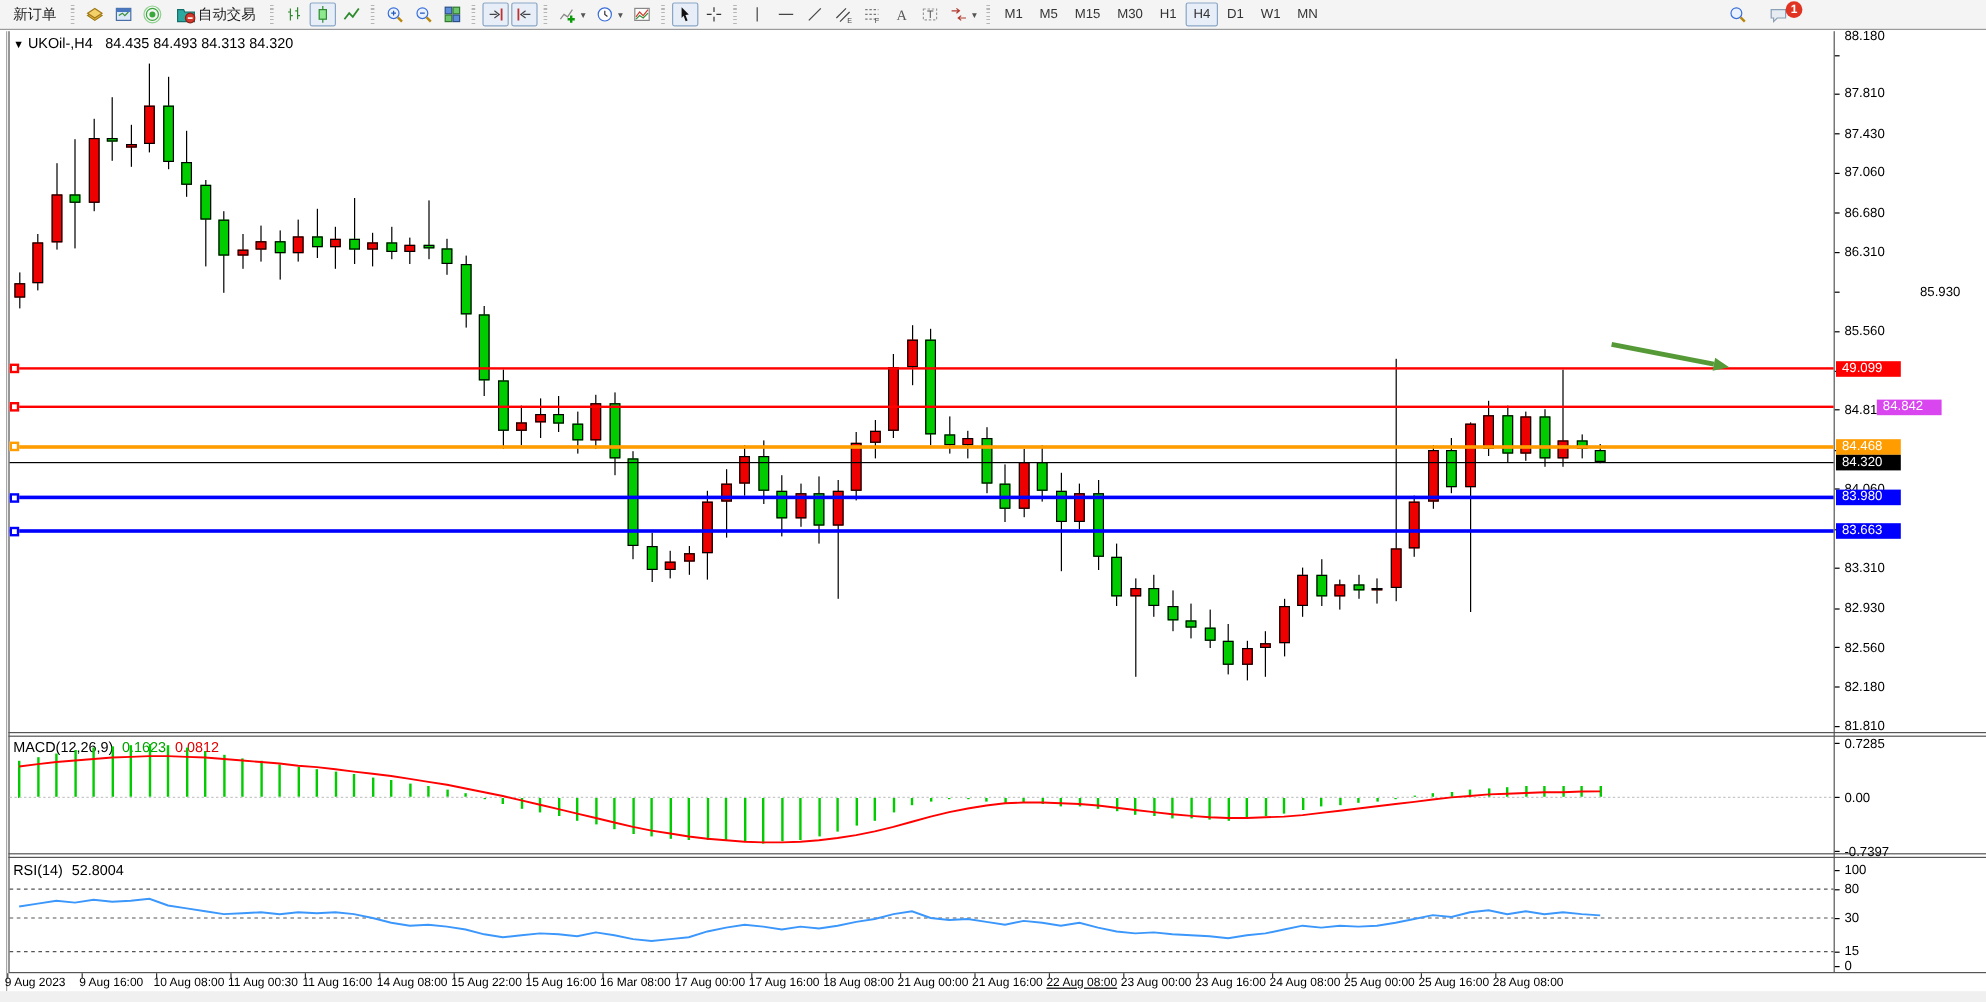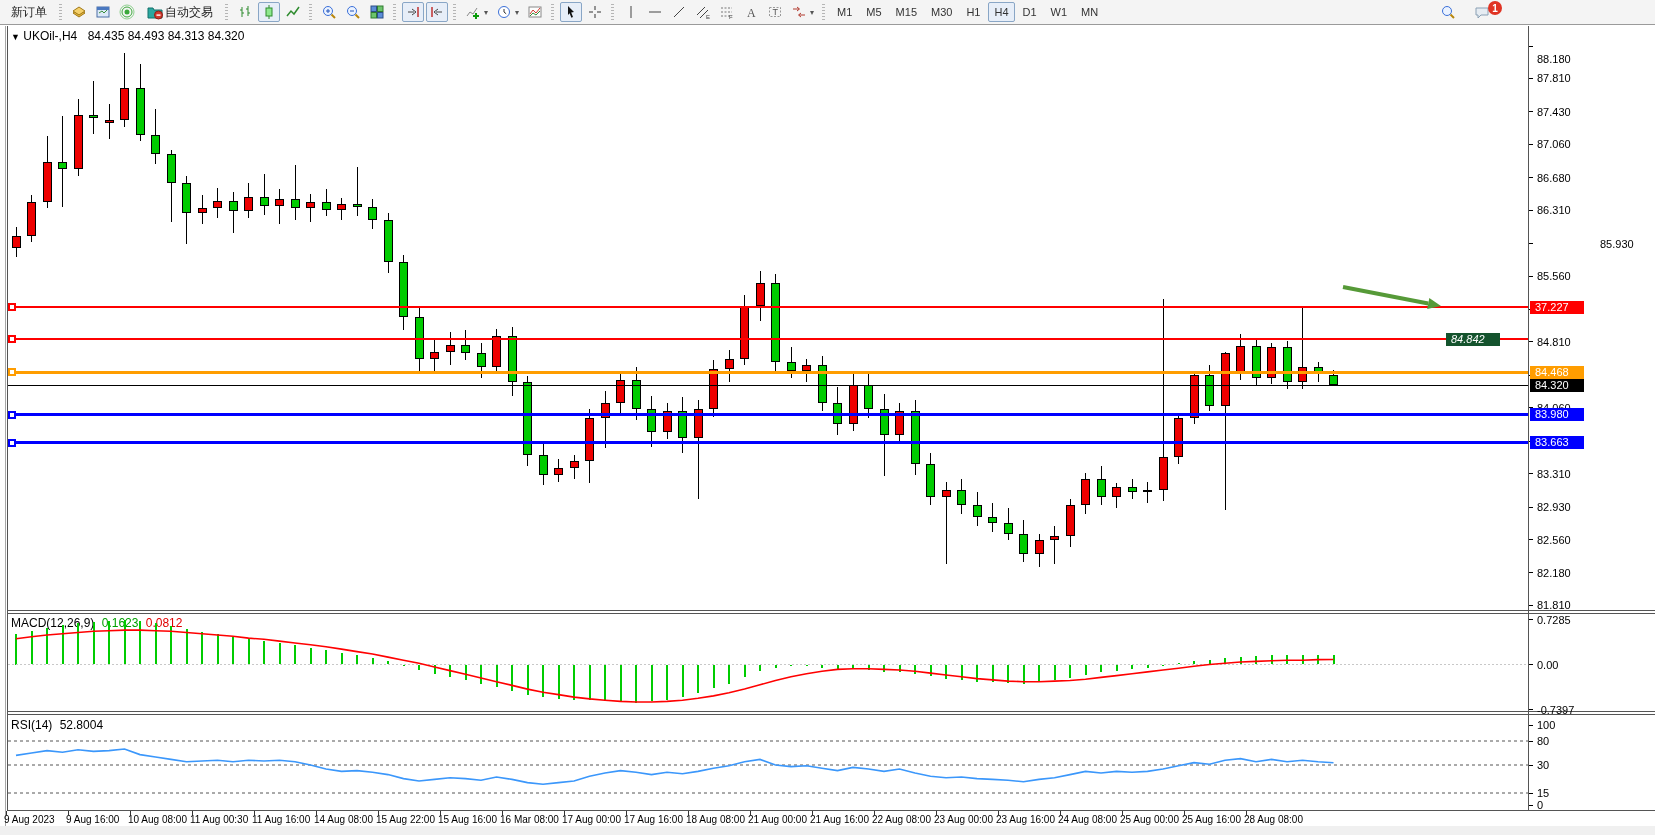--- a/index.html
+++ b/index.html
@@ -253,21 +253,21 @@
       <div class="abs" style="left: 8px; top: 335.177px; width: 8px; height: 8px; background: rgb(255, 255, 255); border: 2px solid rgb(255, 0, 0); box-sizing: border-box;"></div>
       <div class="abs" style="left: 8px; top: 370.525px; width: 1520px; height: 3px; background: rgb(255, 157, 0);"></div>
       <div class="abs" style="left: 8px; top: 368.025px; width: 8px; height: 8px; background: rgb(255, 255, 255); border: 2px solid rgb(255, 157, 0); box-sizing: border-box;"></div>
       <div class="abs" style="left: 8px; top: 413.386px; width: 1520px; height: 3px; background: rgb(0, 0, 255);"></div>
       <div class="abs" style="left: 8px; top: 410.886px; width: 8px; height: 8px; background: rgb(255, 255, 255); border: 2px solid rgb(0, 0, 255); box-sizing: border-box;"></div>
       <div class="abs" style="left: 8px; top: 441.228px; width: 1520px; height: 3px; background: rgb(0, 0, 255);"></div>
       <div class="abs" style="left: 8px; top: 438.728px; width: 8px; height: 8px; background: rgb(255, 255, 255); border: 2px solid rgb(0, 0, 255); box-sizing: border-box;"></div>
     </div>
   <div class="abs" id="axis-layer">
       <div class="abs" style="left: 1529px; top: 45.5px; width: 4px; height: 1px; background: rgb(0, 0, 0);"></div>
-      <div class="abs ticklab" style="left: 1537px; top: 53px;">88.180</div>
+      <div class="abs ticklab" style="left: 1537px; top: 24px;">88.180</div>
       <div class="abs" style="left: 1529px; top: 77.9971px; width: 4px; height: 1px; background: rgb(0, 0, 0);"></div>
       <div class="abs ticklab" style="left: 1537px; top: 72.4971px;">87.810</div>
       <div class="abs" style="left: 1529px; top: 111.373px; width: 4px; height: 1px; background: rgb(0, 0, 0);"></div>
       <div class="abs ticklab" style="left: 1537px; top: 105.873px;">87.430</div>
       <div class="abs" style="left: 1529px; top: 143.87px; width: 4px; height: 1px; background: rgb(0, 0, 0);"></div>
       <div class="abs ticklab" style="left: 1537px; top: 138.37px;">87.060</div>
       <div class="abs" style="left: 1529px; top: 177.245px; width: 4px; height: 1px; background: rgb(0, 0, 0);"></div>
       <div class="abs ticklab" style="left: 1537px; top: 171.745px;">86.680</div>
       <div class="abs" style="left: 1529px; top: 209.742px; width: 4px; height: 1px; background: rgb(0, 0, 0);"></div>
       <div class="abs ticklab" style="left: 1537px; top: 204.242px;">86.310</div>
@@ -288,22 +288,22 @@
       <div class="abs" style="left: 1529px; top: 473.232px; width: 4px; height: 1px; background: rgb(0, 0, 0);"></div>
       <div class="abs ticklab" style="left: 1537px; top: 467.732px;">83.310</div>
       <div class="abs" style="left: 1529px; top: 506.608px; width: 4px; height: 1px; background: rgb(0, 0, 0);"></div>
       <div class="abs ticklab" style="left: 1537px; top: 501.108px;">82.930</div>
       <div class="abs" style="left: 1529px; top: 539.105px; width: 4px; height: 1px; background: rgb(0, 0, 0);"></div>
       <div class="abs ticklab" style="left: 1537px; top: 533.605px;">82.560</div>
       <div class="abs" style="left: 1529px; top: 572.48px; width: 4px; height: 1px; background: rgb(0, 0, 0);"></div>
       <div class="abs ticklab" style="left: 1537px; top: 566.98px;">82.180</div>
       <div class="abs" style="left: 1529px; top: 604.977px; width: 4px; height: 1px; background: rgb(0, 0, 0);"></div>
       <div class="abs ticklab" style="left: 1537px; top: 599.477px;">81.810</div>
-      <div class="abs pricetag" style="left: 1530px; top: 300.794px; background: rgb(255, 0, 0);">37.227</div>
-      <div class="abs pricetag" style="left: 1446px; top: 332.677px; background: #14532d; font-style: italic;">84.842</div>
+      <div class="abs pricetag" style="left: 1530px; top: 300.794px; background: rgb(255, 0, 0);">49.099</div>
+      <div class="abs pricetag" style="left: 1564px; top: 332.677px; background: #d946ef;">84.842</div>
       <div class="abs pricetag" style="left: 1530px; top: 365.525px; background: rgb(255, 157, 0);">84.468</div>
       <div class="abs pricetag" style="left: 1530px; top: 378.524px; background: rgb(0, 0, 0);">84.320</div>
       <div class="abs pricetag" style="left: 1530px; top: 408.386px; background: rgb(0, 0, 255);">83.980</div>
       <div class="abs pricetag" style="left: 1530px; top: 436.228px; background: rgb(0, 0, 255);">83.663</div>
       <div class="abs" style="left: 6px; top: 811px; width: 1px; height: 4px; background: rgb(51, 51, 51);"></div>
       <div class="abs timelab" style="left: 4px; top: 814px;">9 Aug 2023</div>
       <div class="abs" style="left: 68px; top: 811px; width: 1px; height: 4px; background: rgb(51, 51, 51);"></div>
       <div class="abs timelab" style="left: 66px; top: 814px;">9 Aug 16:00</div>
       <div class="abs" style="left: 130px; top: 811px; width: 1px; height: 4px; background: rgb(51, 51, 51);"></div>
       <div class="abs timelab" style="left: 128px; top: 814px;">10 Aug 08:00</div>
@@ -323,21 +323,21 @@
       <div class="abs timelab" style="left: 562px; top: 814px;">17 Aug 00:00</div>
       <div class="abs" style="left: 626px; top: 811px; width: 1px; height: 4px; background: rgb(51, 51, 51);"></div>
       <div class="abs timelab" style="left: 624px; top: 814px;">17 Aug 16:00</div>
       <div class="abs" style="left: 688px; top: 811px; width: 1px; height: 4px; background: rgb(51, 51, 51);"></div>
       <div class="abs timelab" style="left: 686px; top: 814px;">18 Aug 08:00</div>
       <div class="abs" style="left: 750px; top: 811px; width: 1px; height: 4px; background: rgb(51, 51, 51);"></div>
       <div class="abs timelab" style="left: 748px; top: 814px;">21 Aug 00:00</div>
       <div class="abs" style="left: 812px; top: 811px; width: 1px; height: 4px; background: rgb(51, 51, 51);"></div>
       <div class="abs timelab" style="left: 810px; top: 814px;">21 Aug 16:00</div>
       <div class="abs" style="left: 874px; top: 811px; width: 1px; height: 4px; background: rgb(51, 51, 51);"></div>
-      <div class="abs timelab" style="left: 872px; top: 814px;">22 Aug 08:00</div>
+      <div class="abs timelab" style="left: 872px; top: 814px; text-decoration: underline;">22 Aug 08:00</div>
       <div class="abs" style="left: 936px; top: 811px; width: 1px; height: 4px; background: rgb(51, 51, 51);"></div>
       <div class="abs timelab" style="left: 934px; top: 814px;">23 Aug 00:00</div>
       <div class="abs" style="left: 998px; top: 811px; width: 1px; height: 4px; background: rgb(51, 51, 51);"></div>
       <div class="abs timelab" style="left: 996px; top: 814px;">23 Aug 16:00</div>
       <div class="abs" style="left: 1060px; top: 811px; width: 1px; height: 4px; background: rgb(51, 51, 51);"></div>
       <div class="abs timelab" style="left: 1058px; top: 814px;">24 Aug 08:00</div>
       <div class="abs" style="left: 1122px; top: 811px; width: 1px; height: 4px; background: rgb(51, 51, 51);"></div>
       <div class="abs timelab" style="left: 1120px; top: 814px;">25 Aug 00:00</div>
       <div class="abs" style="left: 1184px; top: 811px; width: 1px; height: 4px; background: rgb(51, 51, 51);"></div>
       <div class="abs timelab" style="left: 1182px; top: 814px;">25 Aug 16:00</div>

